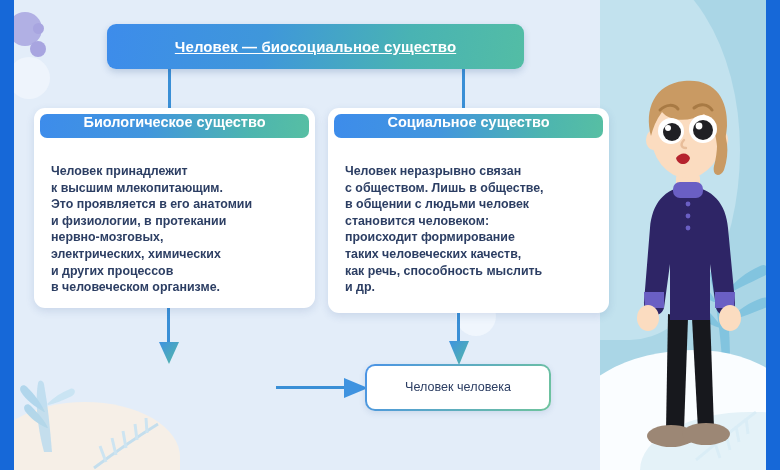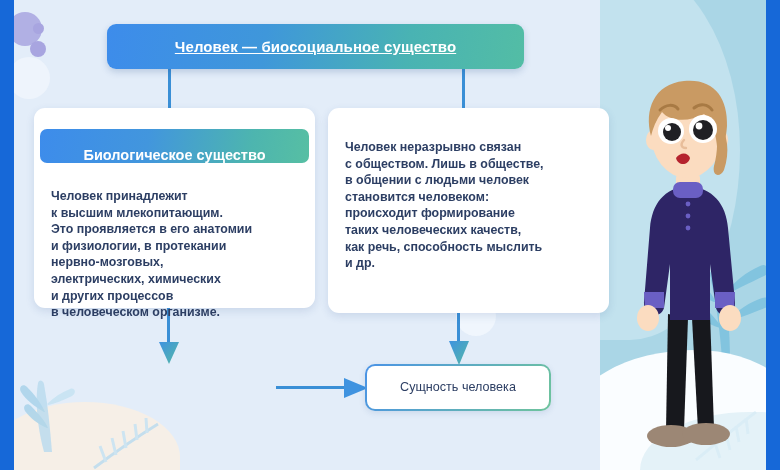--- a/index.html
+++ b/index.html
@@ -129,27 +129,26 @@
     position: absolute;
     background: #ffffff;
     border-radius: 11px;
     box-shadow: 0 3px 8px rgba(40,80,140,.14);
     padding: 6px;
   }
   .card.left  { left: 34px;  top: 108px; width: 281px; height: 200px; }
   .card.right { left: 328px; top: 108px; width: 281px; height: 205px; }
 
   .card-head {
-    height: 34px;
+    height: 24px;
     border-radius: 7px;
     background: linear-gradient(100deg, #3d8ceb 0%, #4296dd 40%, #4db5af 78%, #57bfa3 100%);
     display: flex;
-    align-items: flex-end;
+    align-items: flex-start;
     justify-content: center;
-    margin-top: 15px;
   }
   .card-head .txt {
     color: #ffffff;
     font-size: 14.5px;
     font-weight: bold;
     white-space: nowrap;
   }
 
   .card-body {
     padding: 25px 8px 6px 11px;
@@ -324,31 +323,34 @@
 к высшим млекопитающим.
 Это проявляется в его анатомии
 и физиологии, в протекании
 нервно-мозговых,
 электрических, химических
 и других процессов
 в человеческом организме.</div>
   </div>
 
   <div class="card right">
+    <div class="card-head">
+      <span class="txt">Социальное существо</span>
+    </div>
     <div class="card-body">Человек неразрывно связан
 с обществом. Лишь в обществе,
 в общении с людьми человек
 становится человеком:
 происходит формирование
 таких человеческих качеств,
 как речь, способность мыслить
 и др.</div>
   </div>
 
 
   <div class="outbox b2">
-    <div class="inner">Сущность человека</div>
+    <div class="inner">Человек человека</div>
   </div>
 
   <div class="edge-bar left"></div>
   <div class="edge-bar right"></div>
 
 </div>
 
 </body></html>

